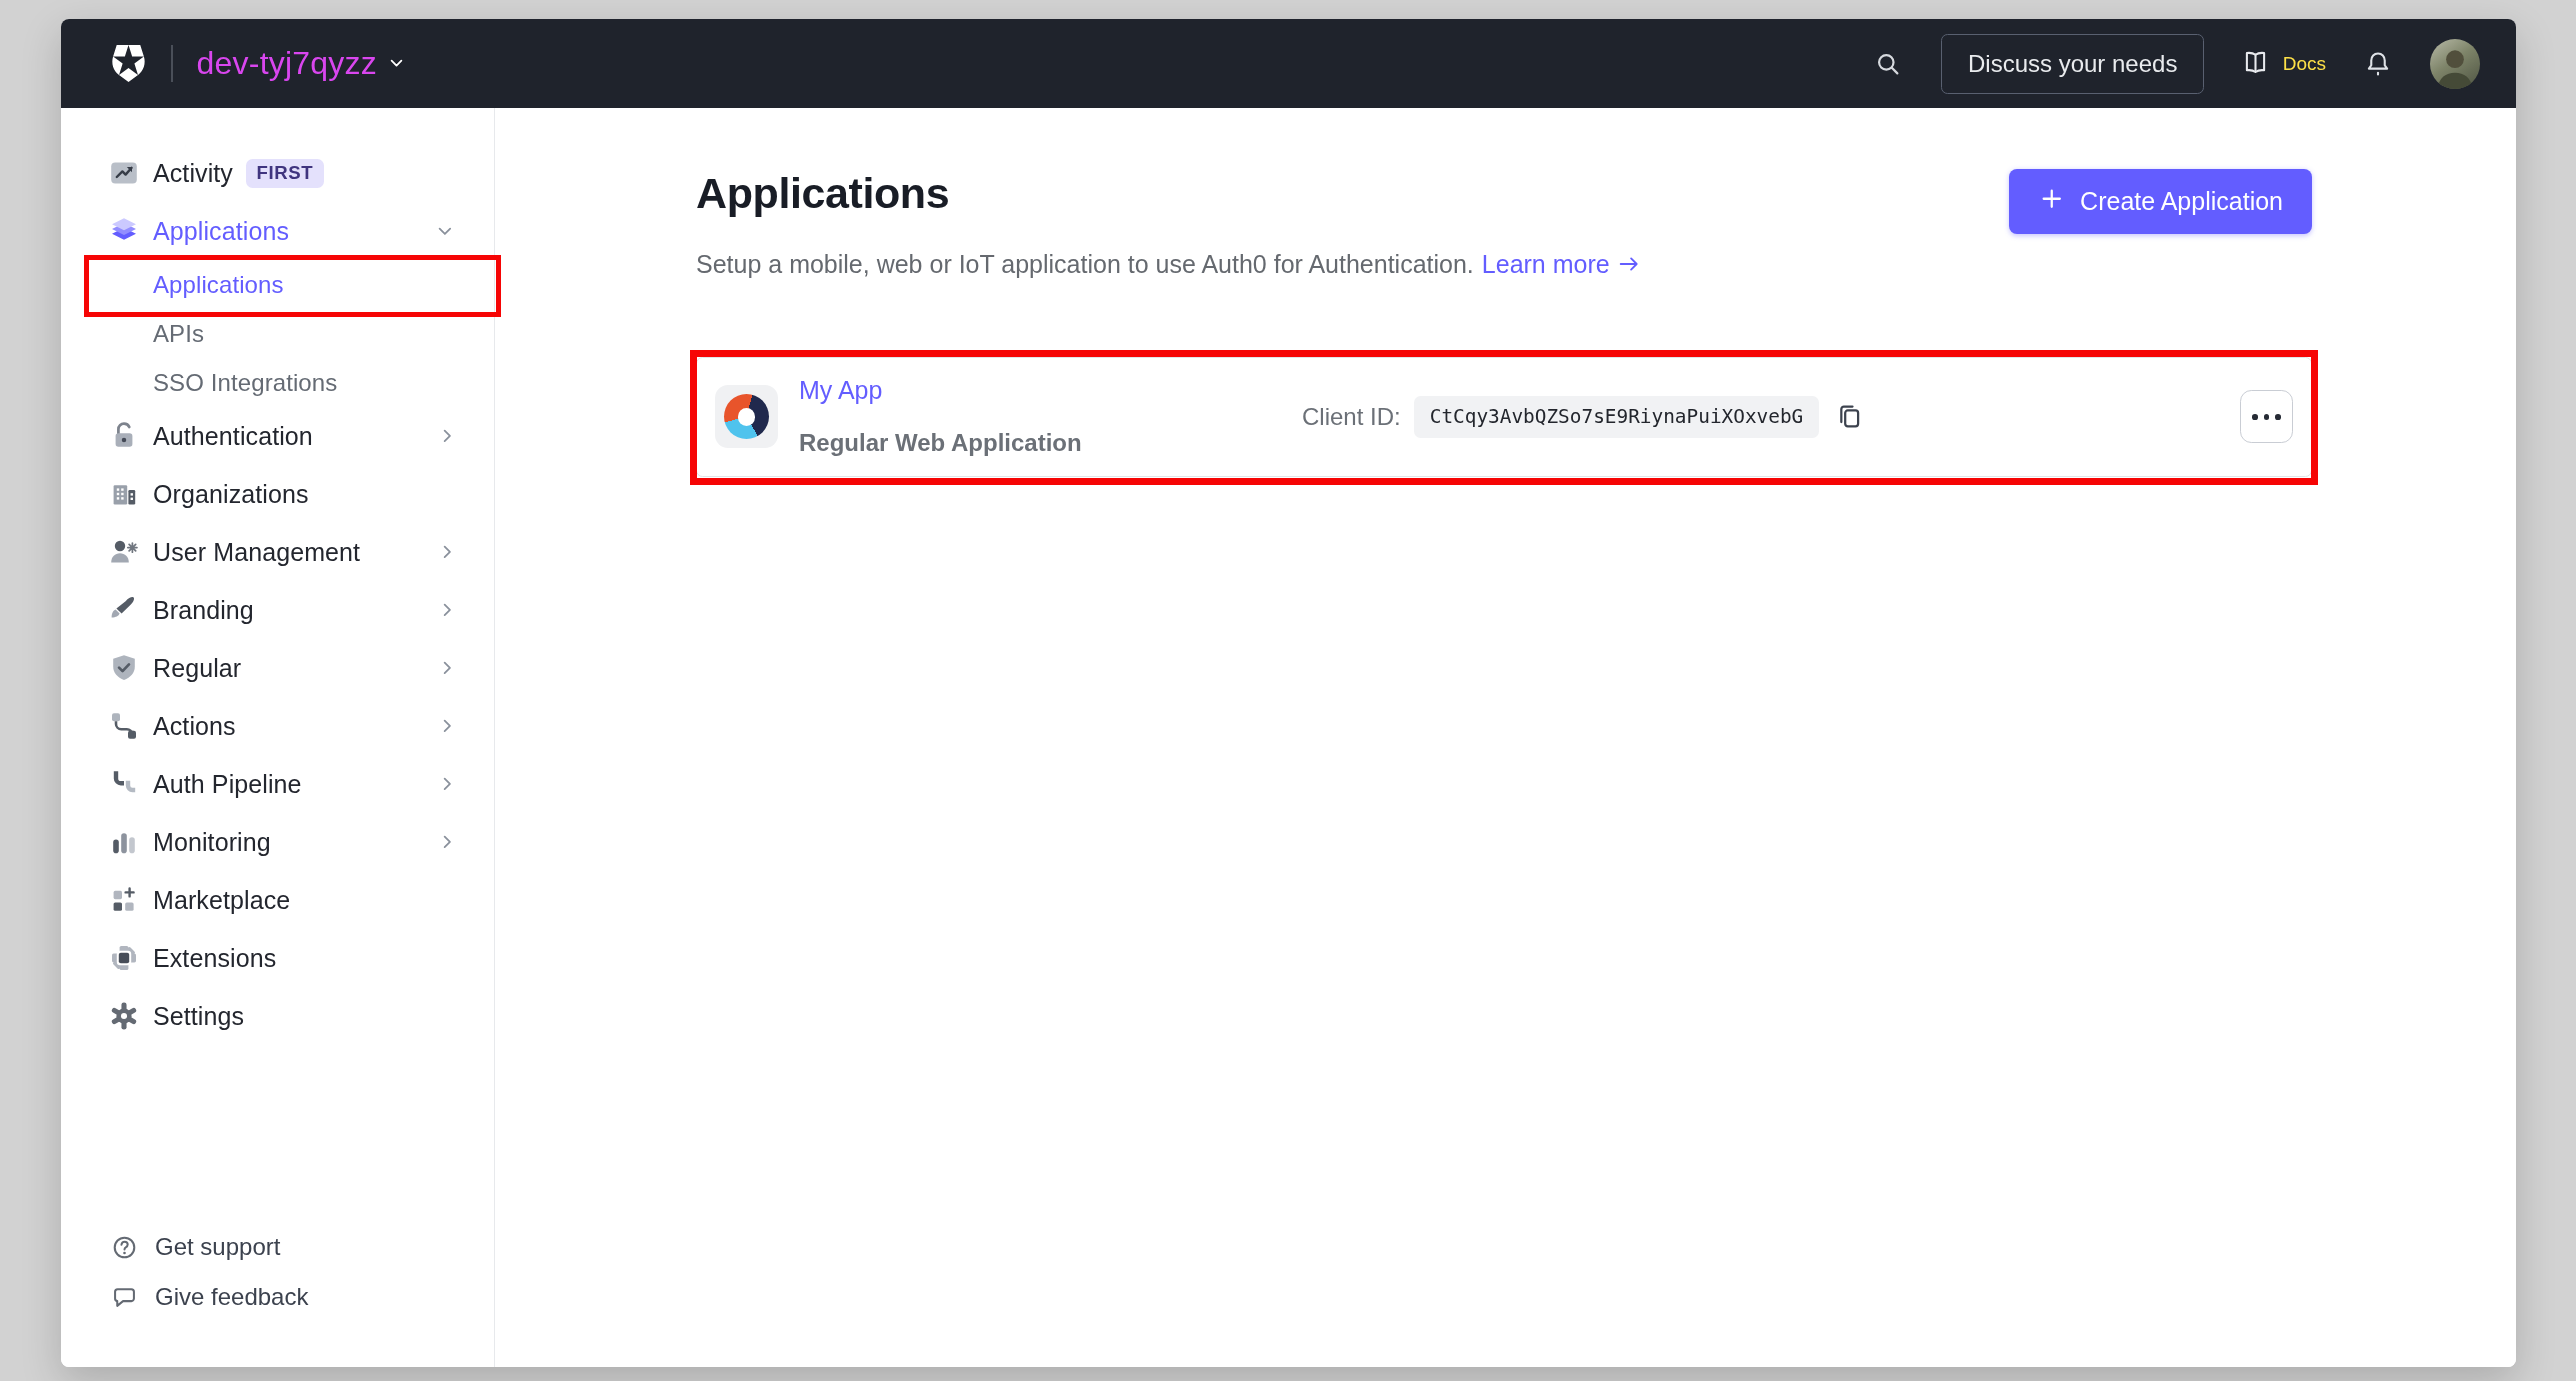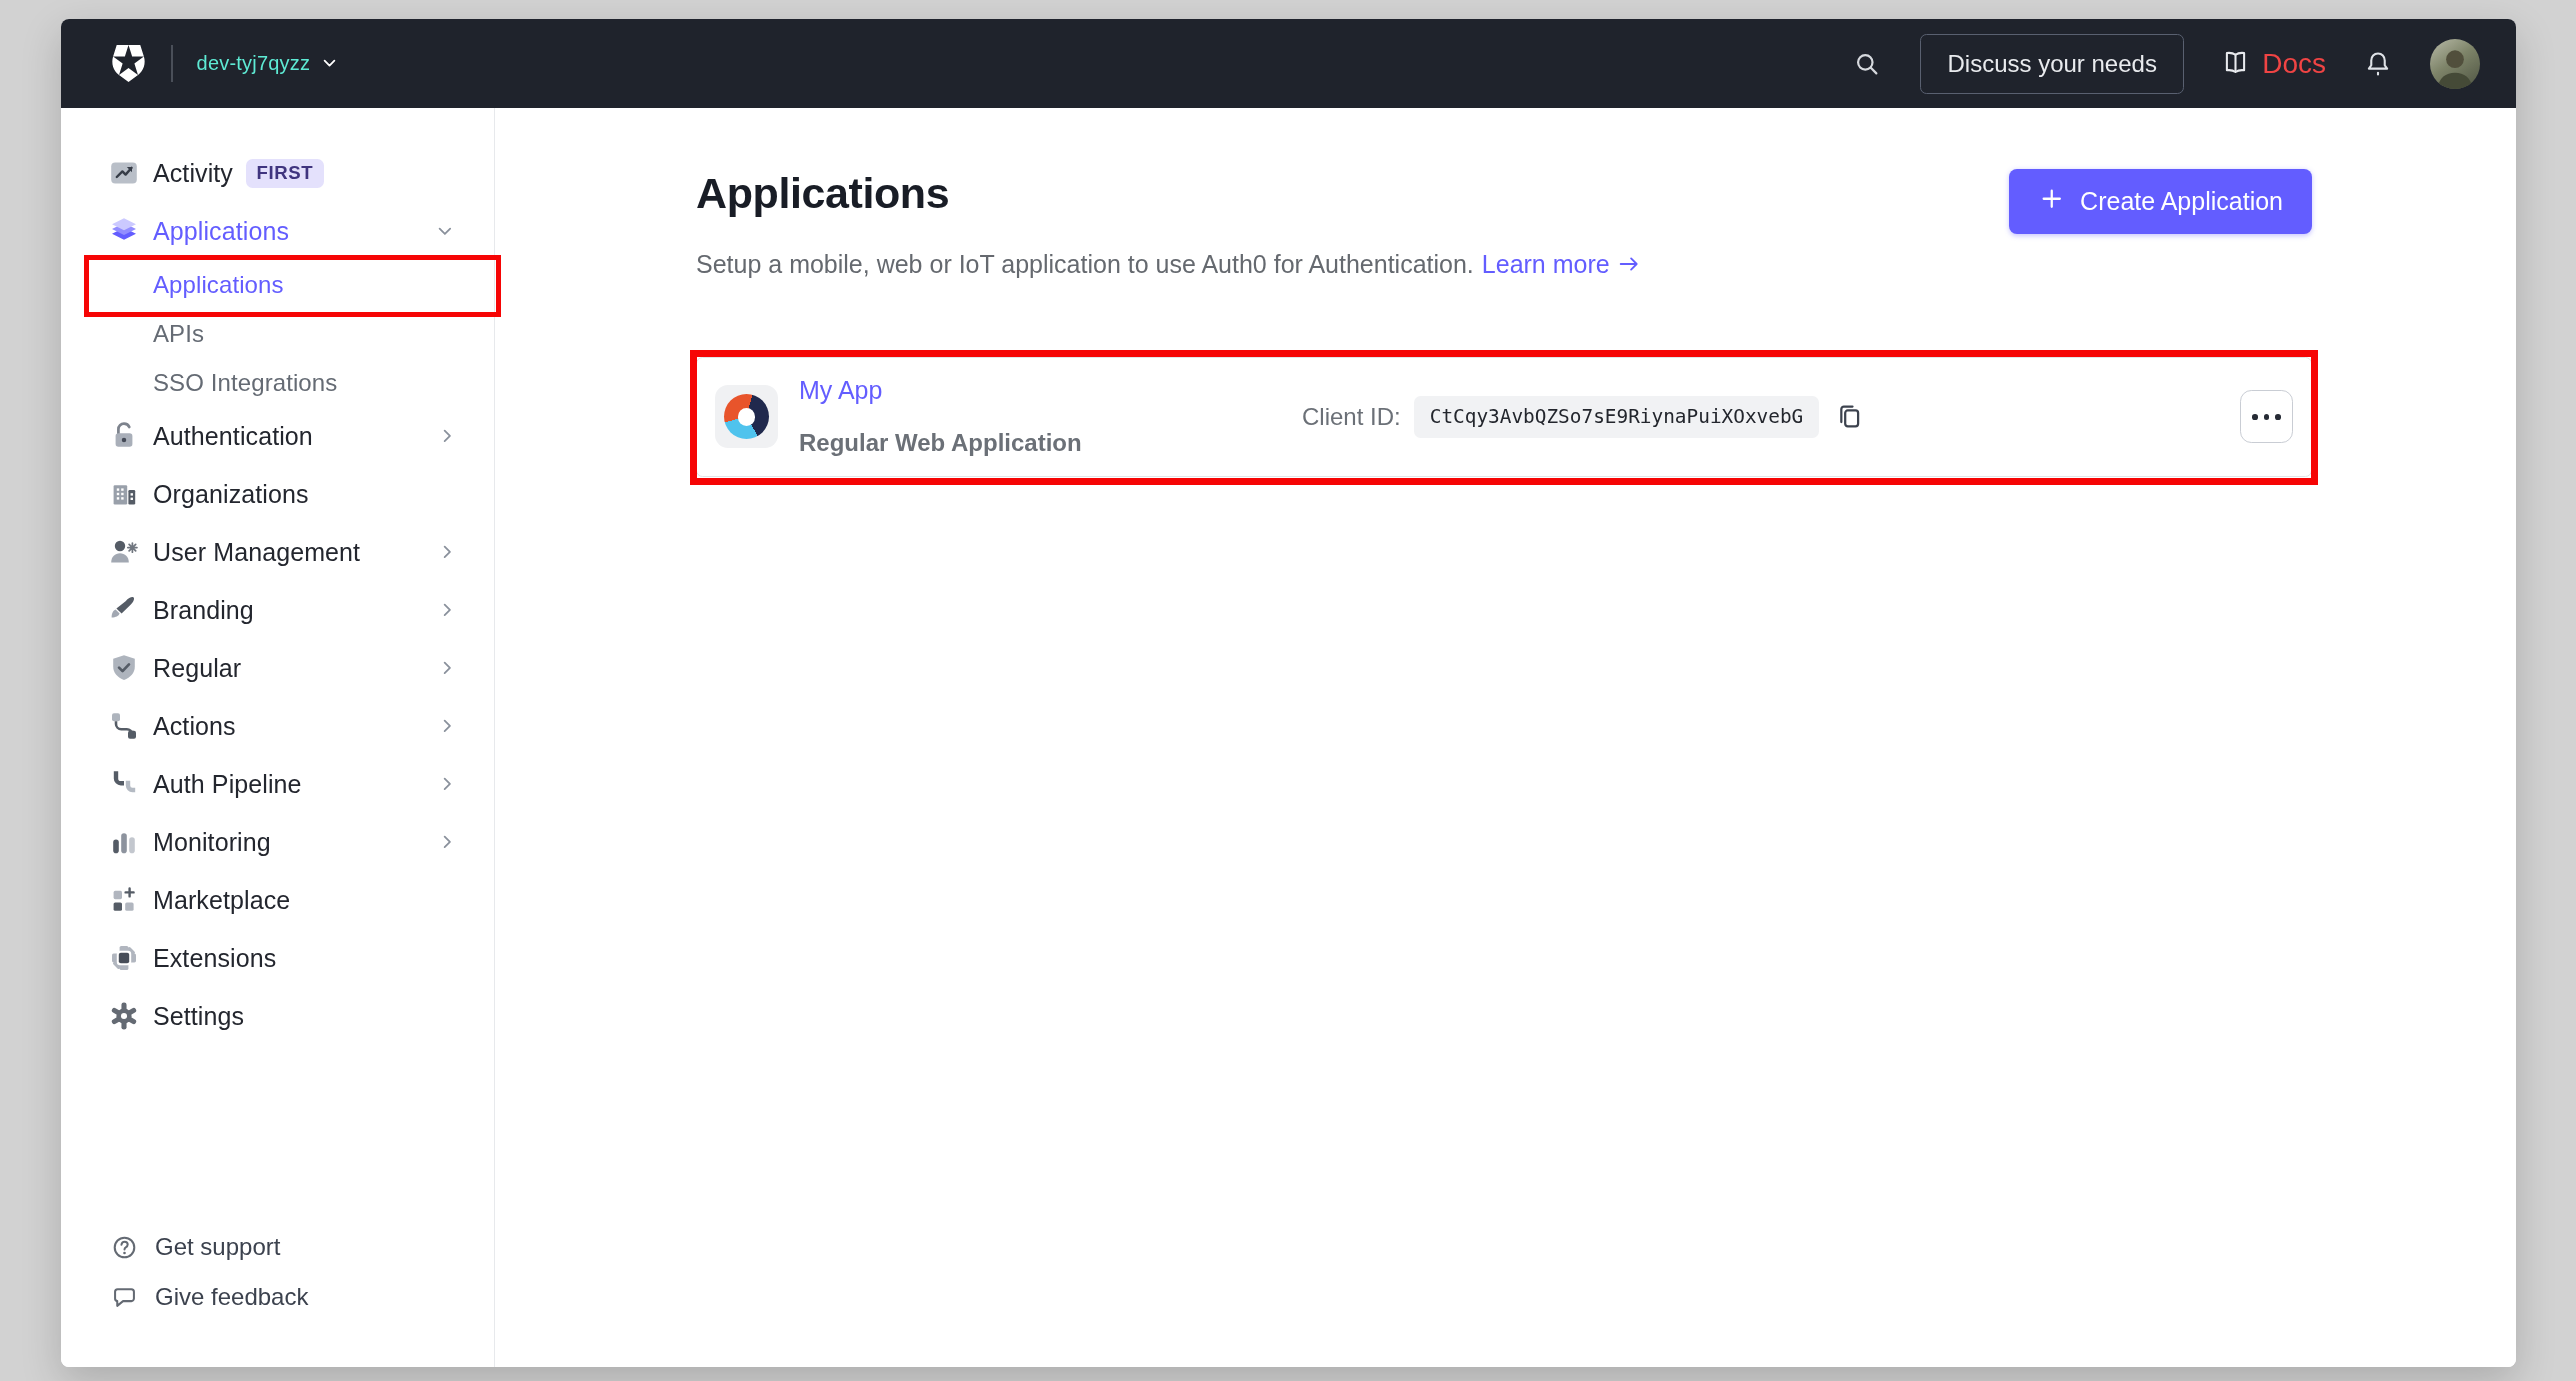--- a/index.html
+++ b/index.html
@@ -17,30 +17,30 @@
     display:flex;flex-direction:column;
   }
   
   .topbar{
     height:89px;flex:0 0 89px;background:#1f232c;
     display:flex;align-items:center;padding:0 36px 0 49px;color:#fff;
   }
   .logo-mark{display:flex;align-items:center;}
   .topbar-divider{width:1.6px;height:37px;background:#4a4f59;margin:0 24px;}
   .tenant{display:flex;align-items:center;gap:13px;cursor:pointer;}
-  .tenant-name{font-size:20px;color:#5eead4;font-weight:500;letter-spacing:0.2px;}
+  .tenant-name{font-size:32px;color:#d946ef;font-weight:500;letter-spacing:0.2px;}
   .topbar-spacer{flex:1;}
   .topbar-right{display:flex;align-items:center;gap:36px;}
   .icon-btn{display:flex;align-items:center;justify-content:center;background:none;border:none;padding:0;cursor:pointer;}
   .discuss-btn{
     height:60px;padding:0 26px;border:1.6px solid #596070;border-radius:6.5px;
     background:transparent;color:#e9ebee;font-size:24px;font-family:inherit;cursor:pointer;
   }
   .docs-item{display:flex;align-items:center;gap:11.3px;cursor:pointer;}
-  .docs-label{font-size:28px;color:#ef4444;}
+  .docs-label{font-size:19px;color:#fde047;}
   .avatar{width:50px;height:50px;border-radius:50%;overflow:hidden;background:linear-gradient(145deg,#b9bba9 0%,#7e8469 45%,#4d5342 100%);cursor:pointer;flex:0 0 50px;}
   
   .body-row{flex:1;display:flex;min-height:0;}
   .sidebar{
     width:434px;flex:0 0 434px;background:#fff;border-right:1.6px solid #e7e9ec;
     display:flex;flex-direction:column;padding-top:36px;box-sizing:border-box;position:relative;
   }
   .nav-item{height:58px;display:flex;align-items:center;cursor:pointer;position:relative;}
   .nav-icon{width:32px;height:32px;margin-left:47px;margin-right:13px;display:flex;align-items:center;justify-content:center;flex:0 0 32px;}
   .nav-label{font-size:25px;color:#23262e;font-weight:500;letter-spacing:0.1px;}

